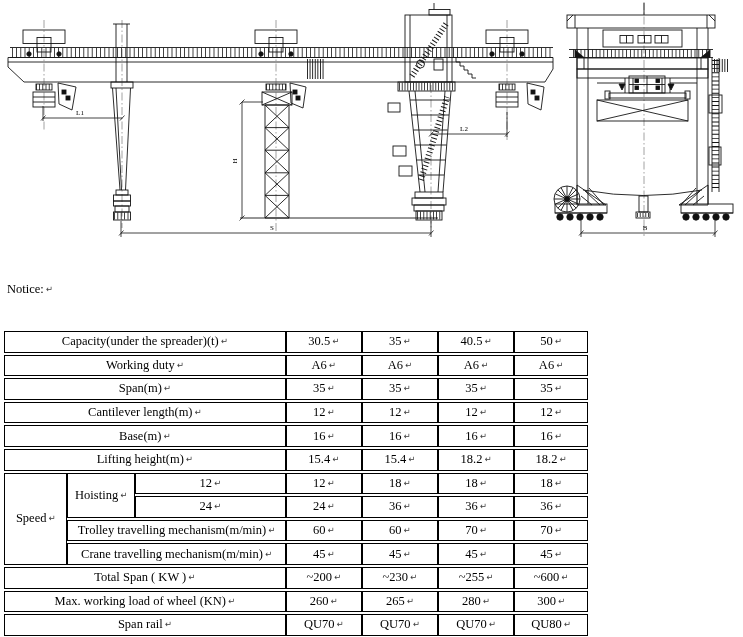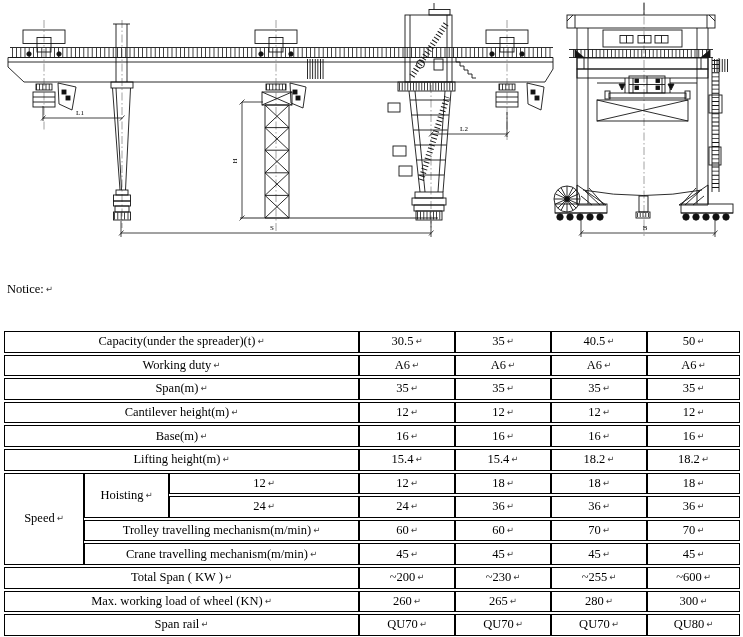--- a/index.html
+++ b/index.html
@@ -3,21 +3,21 @@
 <meta charset="utf-8">
 <style>
   html,body{margin:0;padding:0;background:#fff;}
   body{width:743px;height:637px;position:relative;overflow:hidden;
        font-family:"Liberation Serif",serif;color:#000;}
   #drawing{position:absolute;left:0;top:0;}
   #notice{position:absolute;left:7px;top:281px;width:730px;
           font-size:12.5px;line-height:16px;white-space:nowrap;}
   .pm{font-family:"DejaVu Sans",sans-serif;font-size:8.5px;color:#3a3a3a;
       margin-left:2px;vertical-align:1px;}
-  #spec{position:absolute;left:4px;top:329px;width:736px;
+  #spec{position:absolute;left:4px;top:329px;width:584px;
         border-collapse:separate;border-spacing:0 2px;table-layout:fixed;}
   #spec td{border:1px solid #000;height:19.6px;padding:0 2px;
            text-align:center;vertical-align:middle;font-size:12.5px;
            line-height:1.05;overflow:hidden;}
   svg text{font-family:"Liberation Serif",serif;}
 </style>
 </head>
 <body>
 
 <svg id="drawing" width="743" height="282" viewBox="0 0 743 282">
@@ -350,21 +350,21 @@
     <td><span>A6</span><span class="pm">↵</span></td>
   </tr>
   <tr>
     <td colspan="3"><span>Span(m)</span><span class="pm">↵</span></td>
     <td><span>35</span><span class="pm">↵</span></td>
     <td><span>35</span><span class="pm">↵</span></td>
     <td><span>35</span><span class="pm">↵</span></td>
     <td><span>35</span><span class="pm">↵</span></td>
   </tr>
   <tr>
-    <td colspan="3"><span>Cantilever height(m)</span><span class="pm">↵</span></td>
+    <td colspan="3"><span>Cantilever length(m)</span><span class="pm">↵</span></td>
     <td><span>12</span><span class="pm">↵</span></td>
     <td><span>12</span><span class="pm">↵</span></td>
     <td><span>12</span><span class="pm">↵</span></td>
     <td><span>12</span><span class="pm">↵</span></td>
   </tr>
   <tr>
     <td colspan="3"><span>Base(m)</span><span class="pm">↵</span></td>
     <td><span>16</span><span class="pm">↵</span></td>
     <td><span>16</span><span class="pm">↵</span></td>
     <td><span>16</span><span class="pm">↵</span></td>

